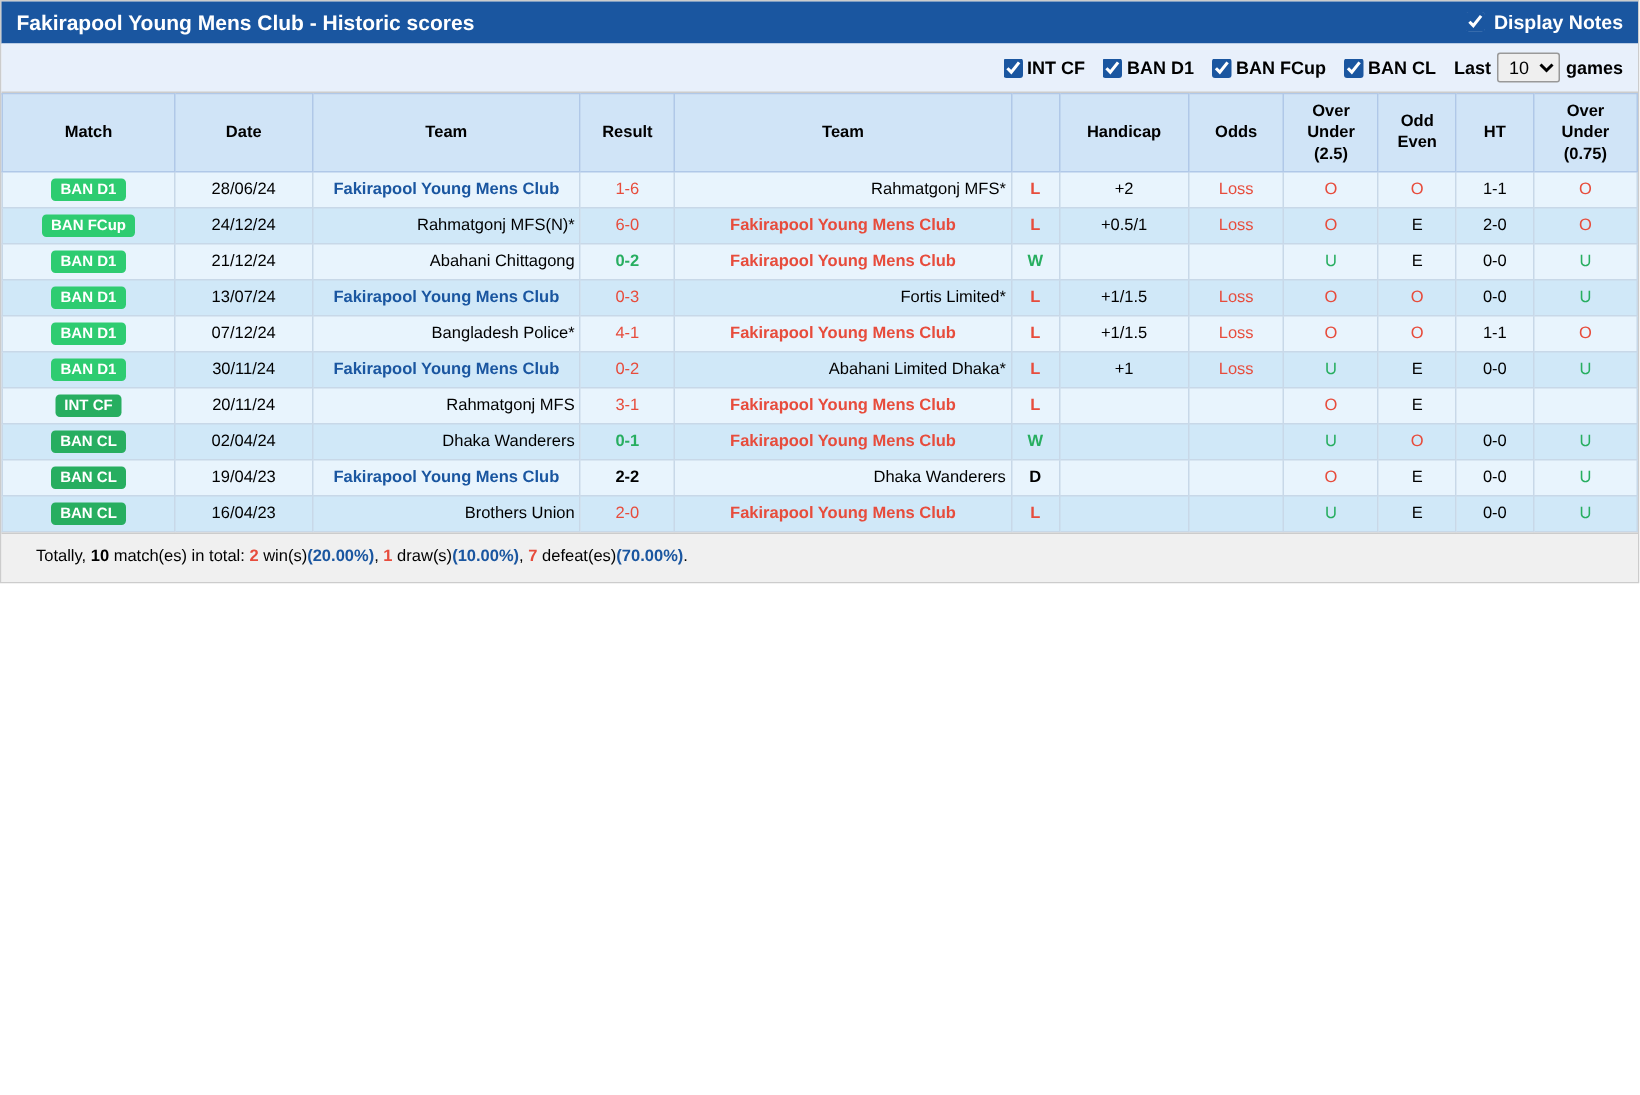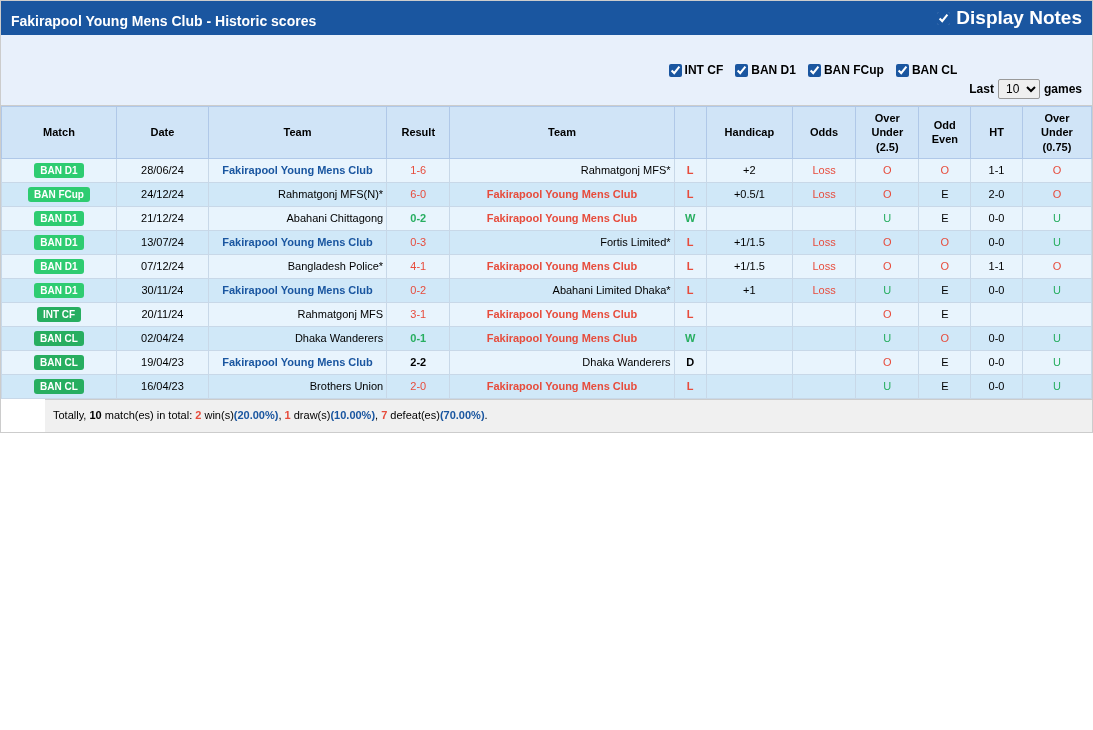--- a/index.html
+++ b/index.html
@@ -6,21 +6,21 @@
     body { font-family: Arial, sans-serif; font-size: 12px; background: #fff; width: 1093px; }
     
     .container { width: 1093px; border: 1px solid #ccc; }
     
     .header {
       background: #1a56a0;
       color: #fff;
       padding: 6px 10px;
       display: flex;
       justify-content: space-between;
-      align-items: flex-end;
+      align-items: flex-start;
       font-size: 14px;
       font-weight: bold;
     }
     
     .header-title { color: #fff; }
     
     .header-right {
       display: flex;
       align-items: center;
       gap: 6px;
@@ -45,21 +45,20 @@
     }
     
     .filter-item input[type="checkbox"] { accent-color: #1a56a0; }
     
     .last-games {
       display: flex;
       align-items: center;
       gap: 4px;
       font-size: 12px;
       font-weight: bold;
-      margin-top: 38px;
     }
     
     .last-games select {
       padding: 1px 3px;
       font-size: 12px;
       border: 1px solid #999;
       border-radius: 2px;
     }
     
     table {
@@ -128,45 +127,44 @@
     .wl-d { color: #000; font-weight: bold; }
     
     .odds-loss { color: #e74c3c; }
     
     .ou-o { color: #e74c3c; }
     .ou-u { color: #27ae60; }
     .ou-e { color: #000; }
     
     .summary-row {
       background: #f0f0f0;
-      padding: 6px 8px;
+      padding: 6px 23px;
       border-top: 1px solid #ccc;
       font-size: 11px;
       line-height: 1.8;
-      margin-left: 44px;
     }
     
     .summary-row .bold { font-weight: bold; }
     .summary-row .red { color: #e74c3c; }
     .summary-row .blue { color: #1a56a0; }
     
     .checkbox-blue { accent-color: #1a56a0; }
     
     .th-multiline { line-height: 1.3; }
   </style>
 </head>
 <body>
 
 <div class="container">
 
   <div class="header">
     <span class="header-title">Fakirapool Young Mens Club - Historic scores</span>
     <div class="header-right">
       <input type="checkbox" checked="" class="checkbox-blue" style="">
-      <span style="color:#fff; font-size:19px; font-weight:bold;">Display Notes</span>
+      <span style="color:#fff; font-size:13px; font-weight:bold;">Display Notes</span>
     </div>
   </div>
 
   <div class="filter-row">
     <div class="filter-item">
       <input type="checkbox" checked="" class="checkbox-blue" style="">
       <span>INT CF</span>
     </div>
     <div class="filter-item">
       <input type="checkbox" checked="" class="checkbox-blue" style="">

